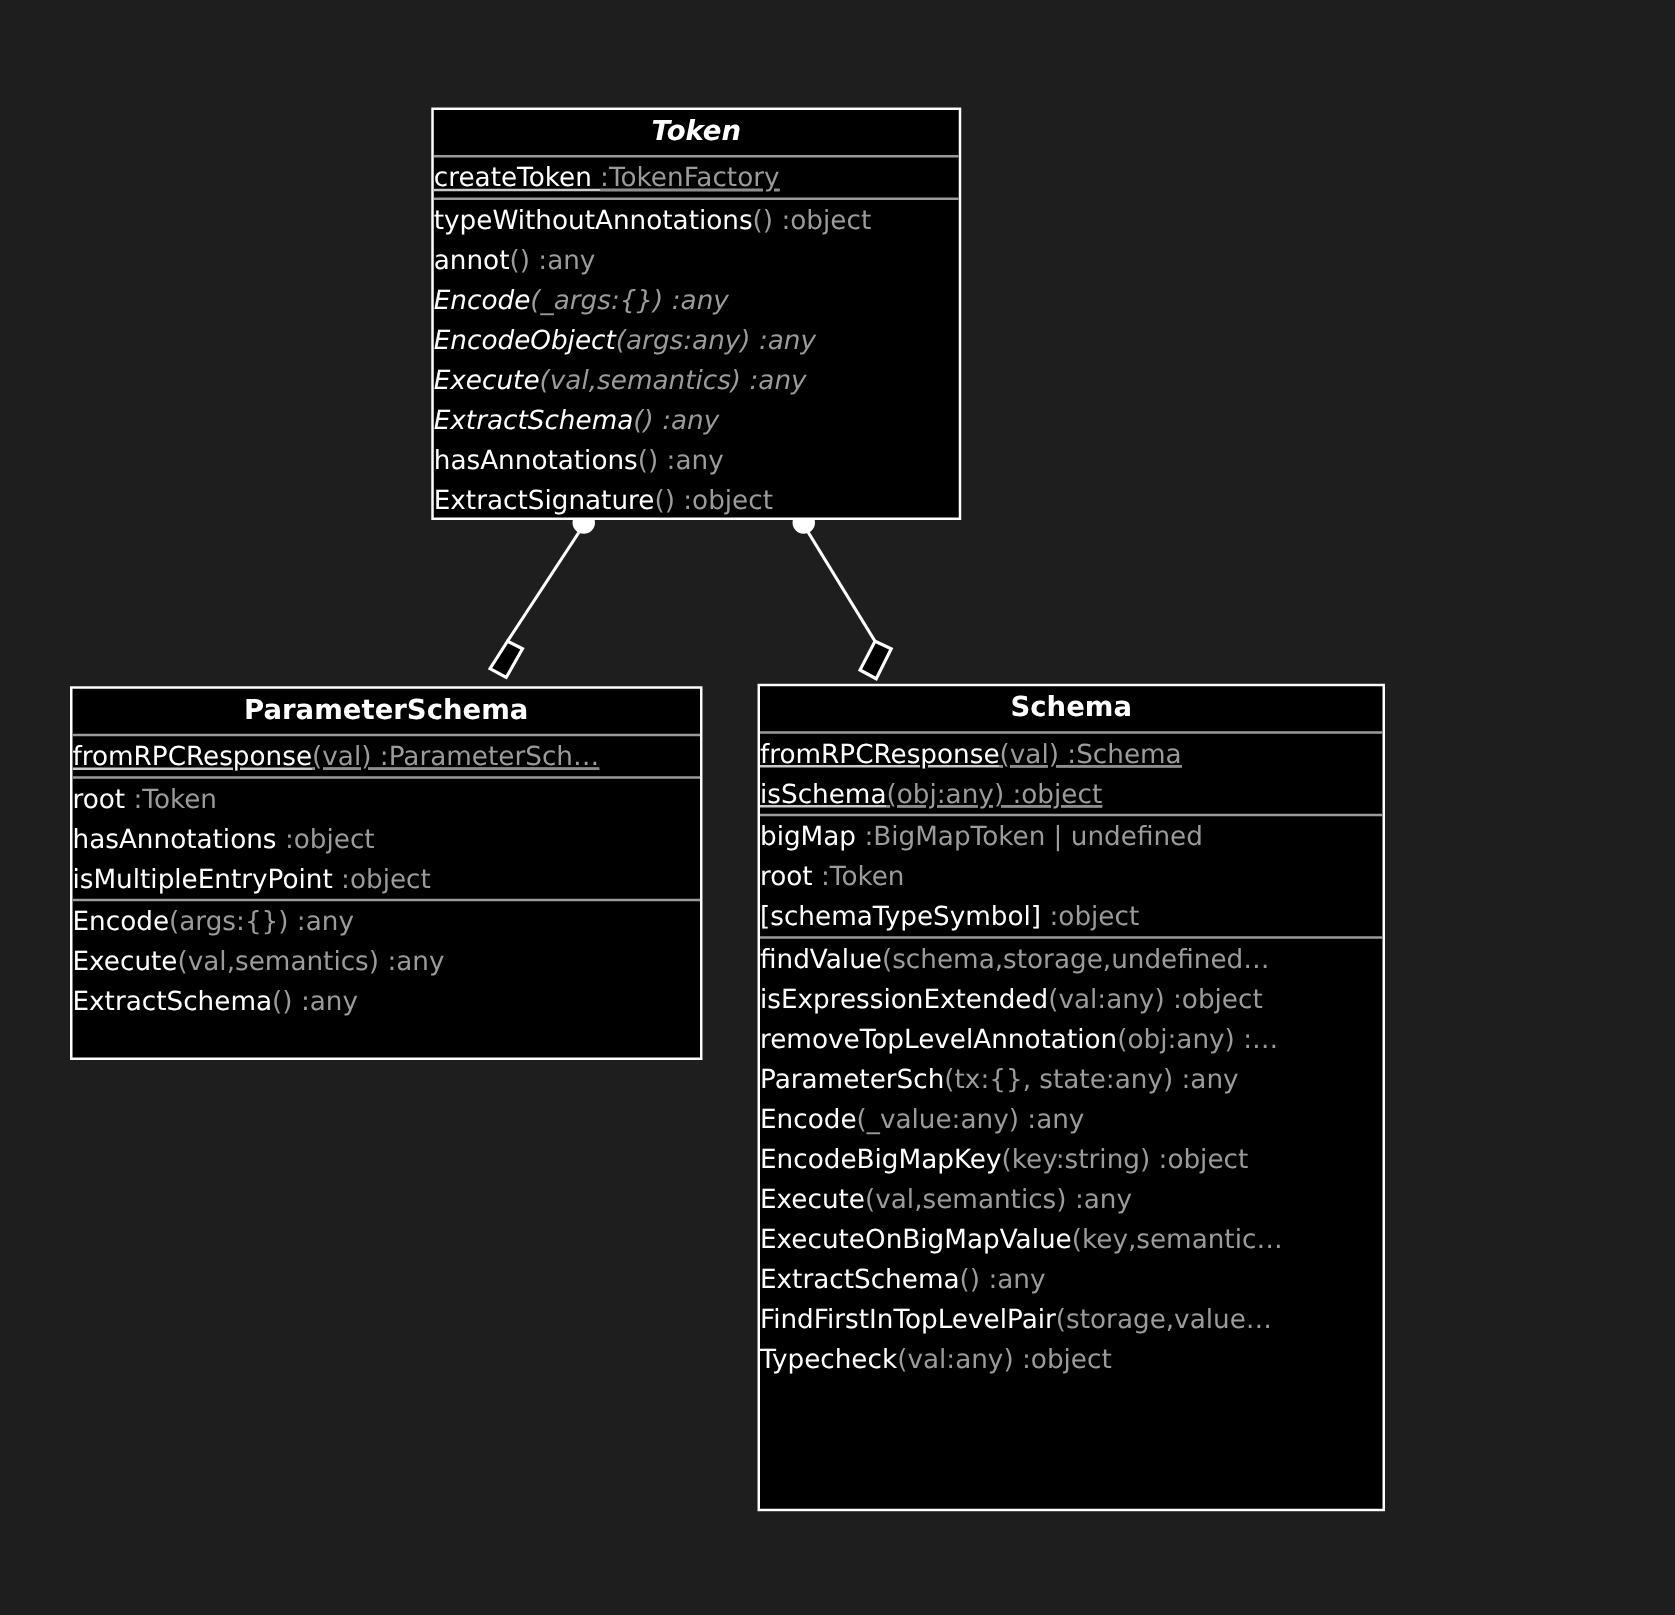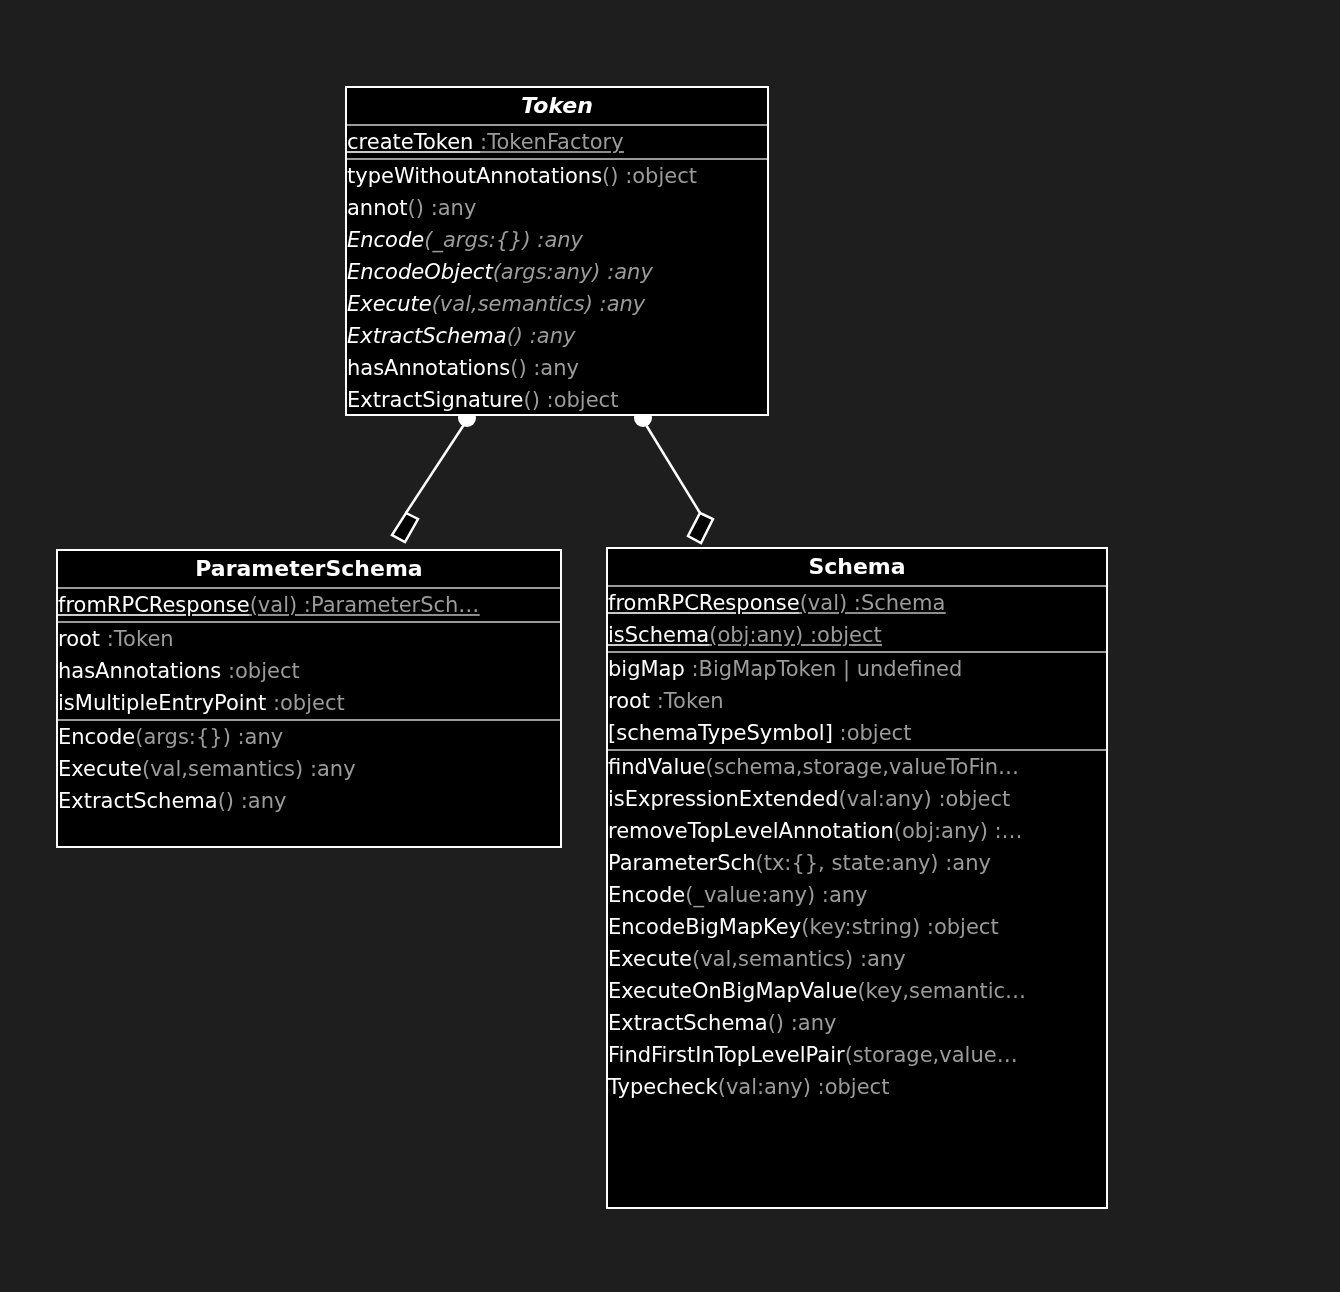--- a/index.html
+++ b/index.html
@@ -163,21 +163,21 @@
     <div class="section">
         <div class="member static"><span>fromRPCResponse</span><span class="dim">(val) :Schema</span></div>
         <div class="member static"><span>isSchema</span><span class="dim">(obj:any) :object</span></div>
       </div>
     <div class="section">
         <div class="member"><span>bigMap </span><span class="dim">:BigMapToken | undefined</span></div>
         <div class="member"><span>root </span><span class="dim">:Token</span></div>
         <div class="member"><span>[schemaTypeSymbol] </span><span class="dim">:object</span></div>
       </div>
     <div class="section">
-        <div class="member"><span>findValue</span><span class="dim">(schema,storage,valueToFin…</span></div>
+        <div class="member"><span>findValue</span><span class="dim">(schema,storage,undefined…</span></div>
         <div class="member"><span>isExpressionExtended</span><span class="dim">(val:any) :object</span></div>
         <div class="member"><span>removeTopLevelAnnotation</span><span class="dim">(obj:any) :…</span></div>
         <div class="member"><span>ParameterSch</span><span class="dim">(tx:{}, state:any) :any</span></div>
         <div class="member"><span>Encode</span><span class="dim">(_value:any) :any</span></div>
         <div class="member"><span>EncodeBigMapKey</span><span class="dim">(key:string) :object</span></div>
         <div class="member"><span>Execute</span><span class="dim">(val,semantics) :any</span></div>
         <div class="member"><span>ExecuteOnBigMapValue</span><span class="dim">(key,semantic…</span></div>
         <div class="member"><span>ExtractSchema</span><span class="dim">() :any</span></div>
         <div class="member"><span>FindFirstInTopLevelPair</span><span class="dim">(storage,value…</span></div>
         <div class="member"><span>Typecheck</span><span class="dim">(val:any) :object</span></div>

